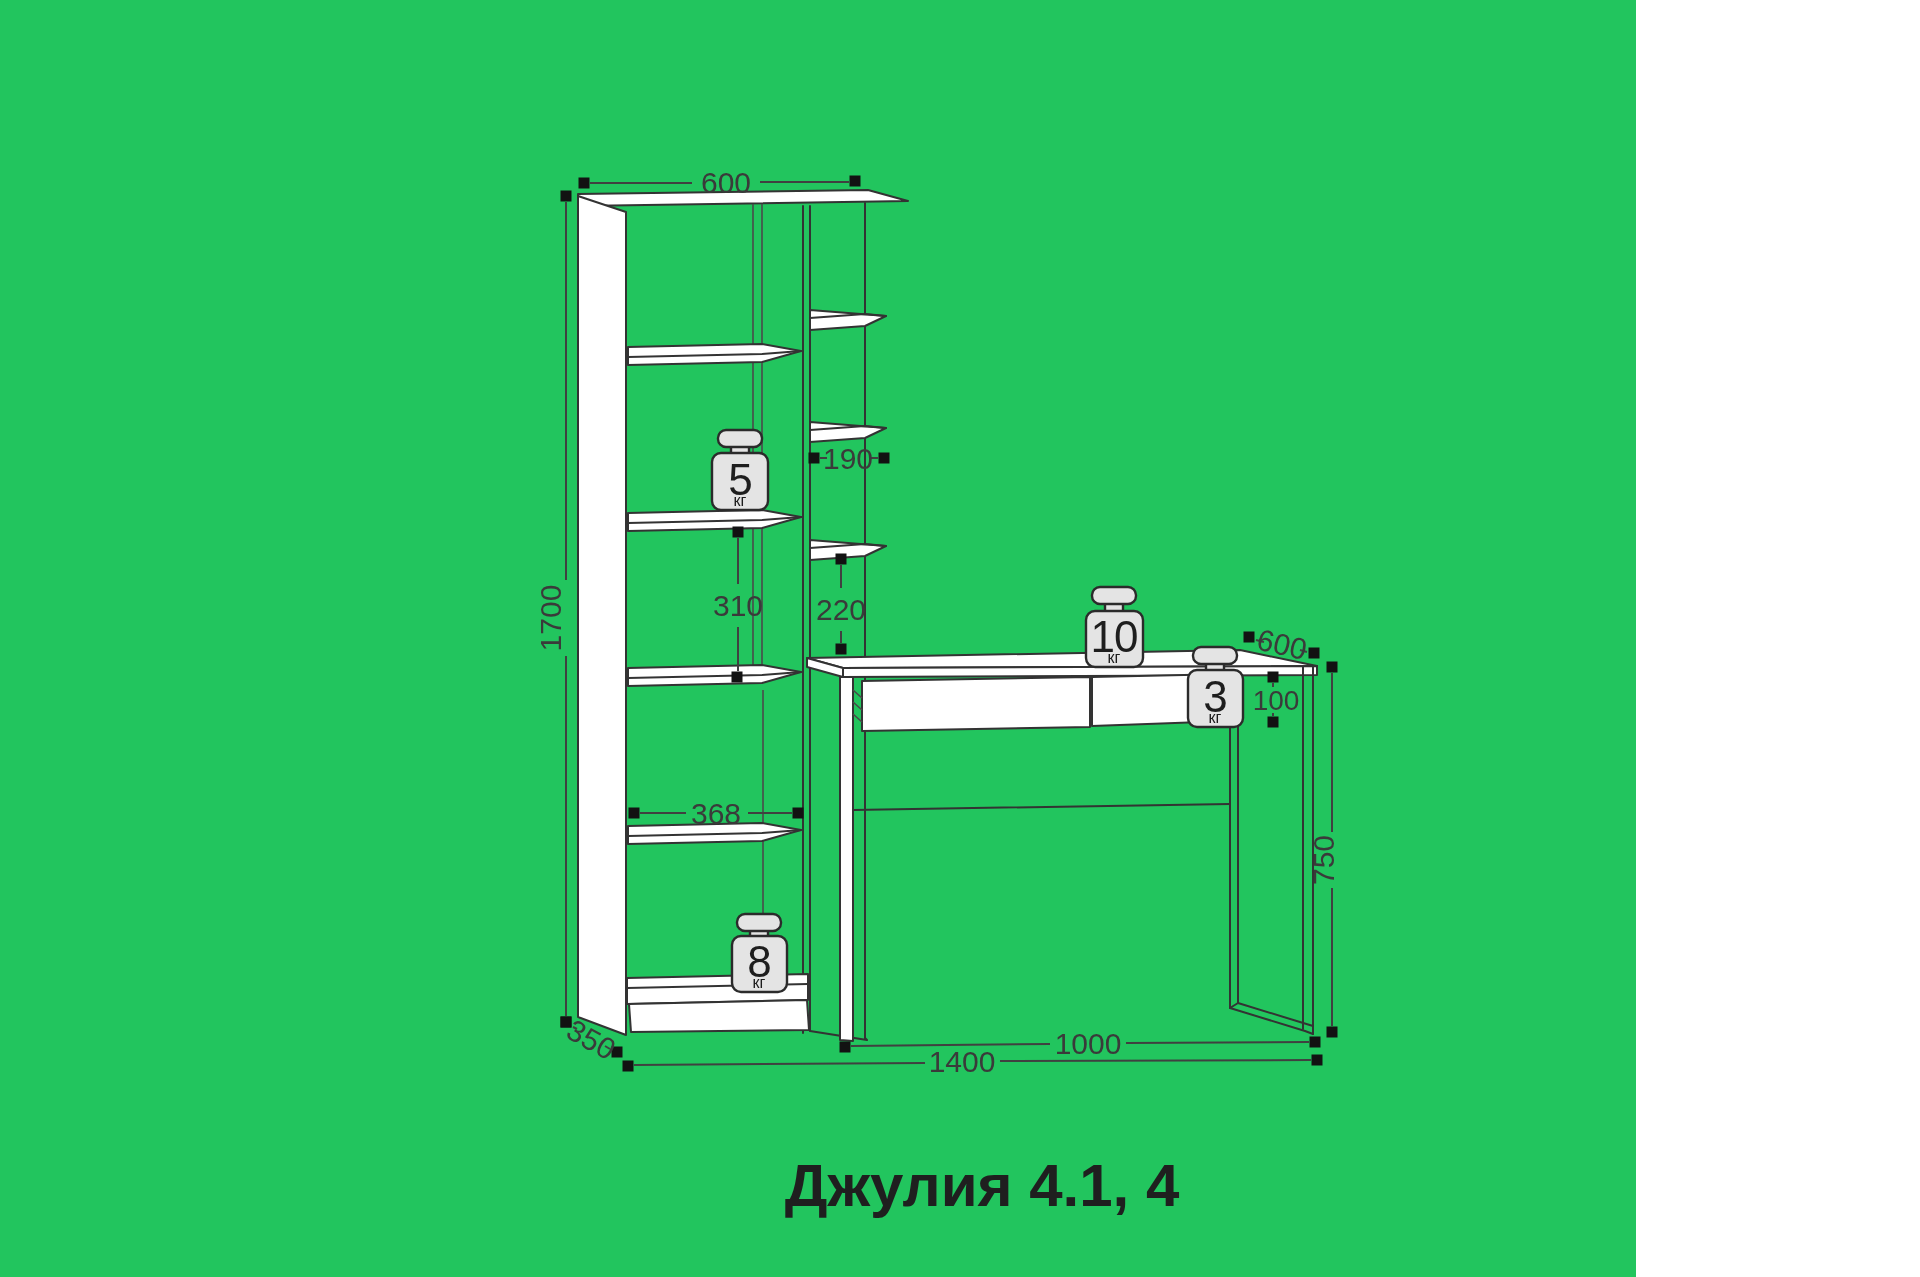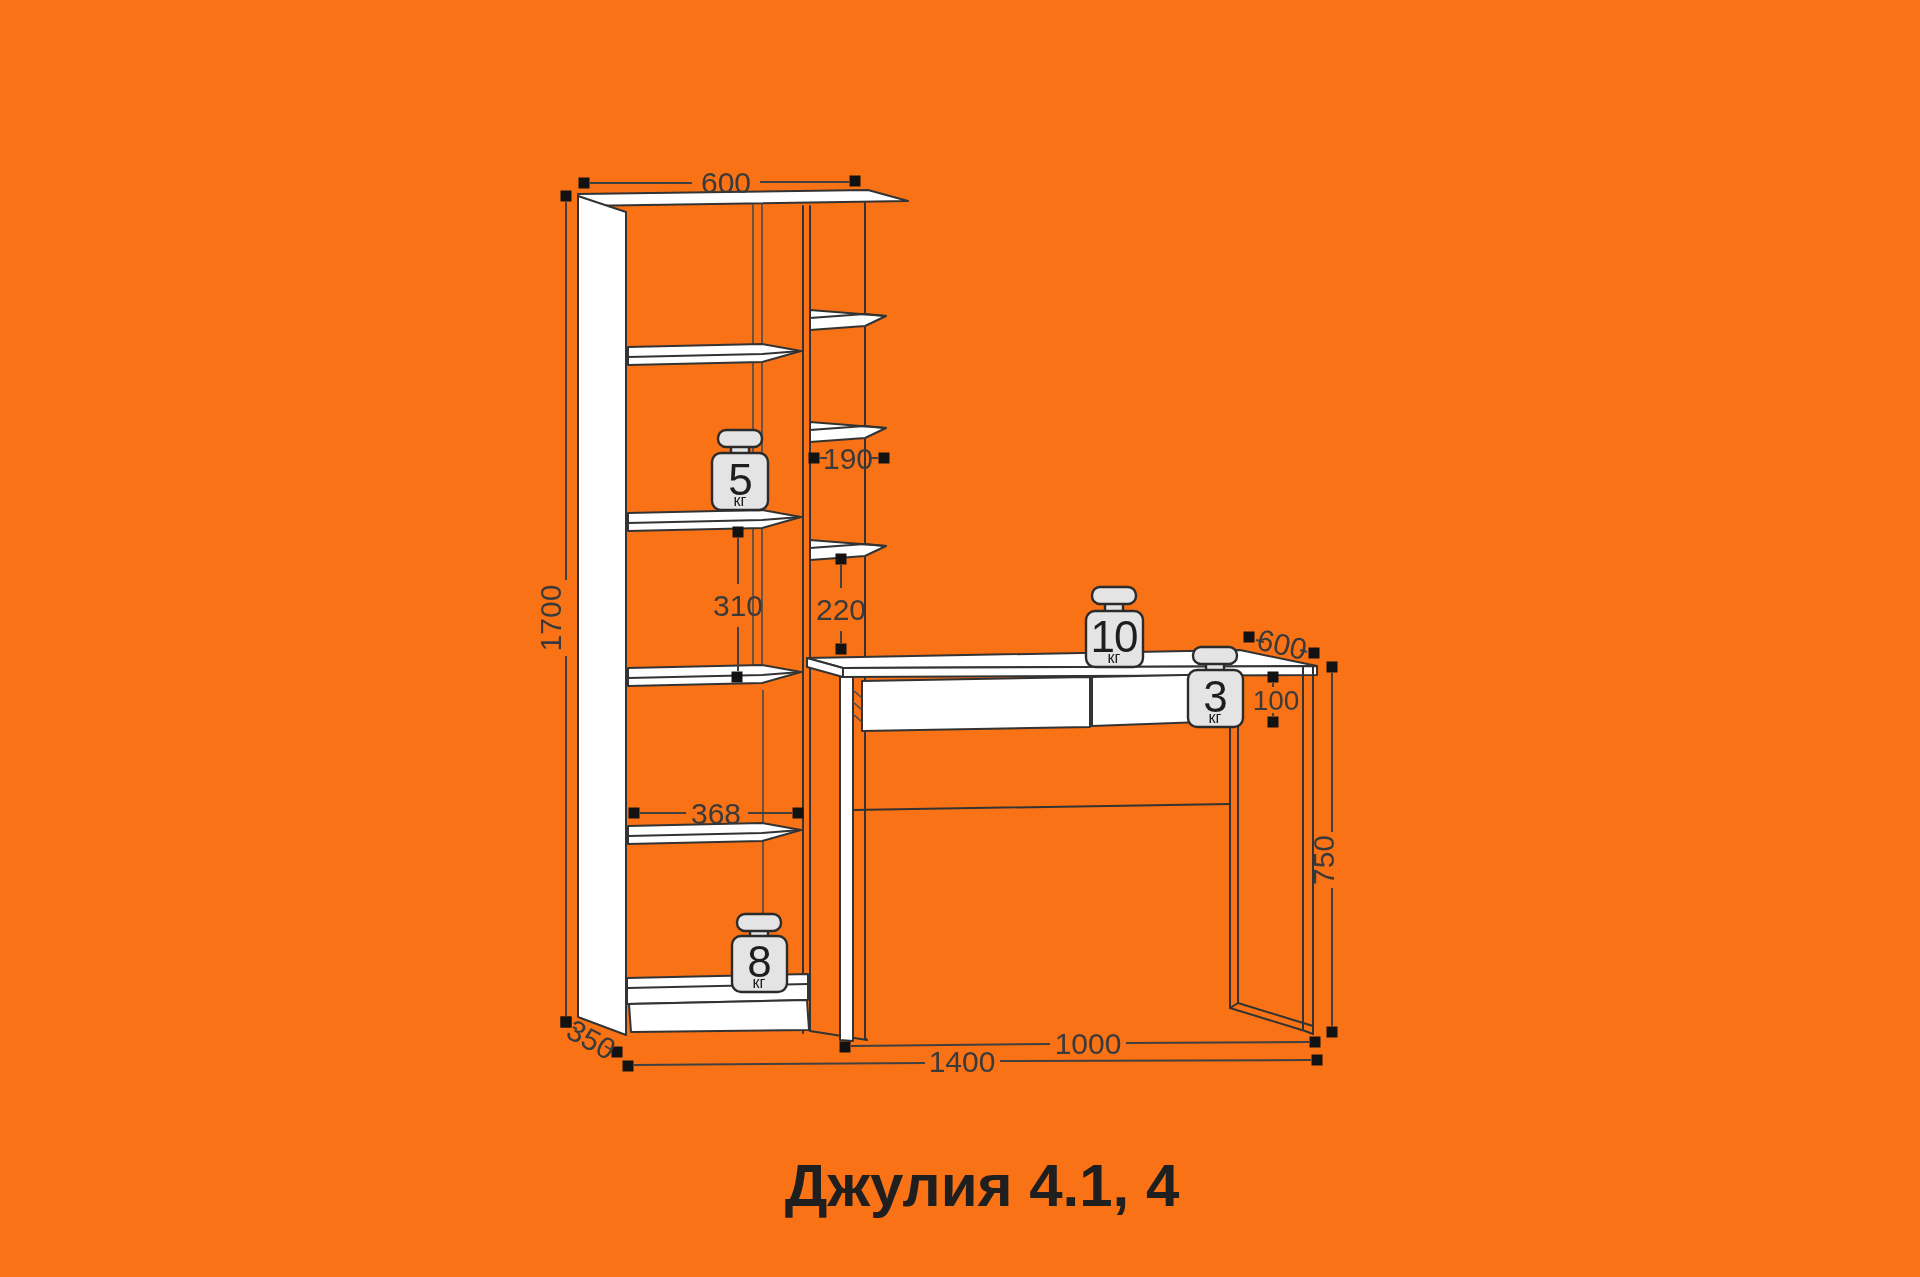--- a/index.html
+++ b/index.html
@@ -1,16 +1,16 @@
 <!DOCTYPE html>
 <html><head>
 <meta charset="utf-8">
 <style>
   html,body{margin:0;padding:0;background:#ffffff;}
-  .stage{position:relative;width:1920px;height:1277px;background:#f97316;overflow:hidden;
+  .stage{position:relative;width:1636px;height:1277px;background:#22c55e;overflow:hidden;
          font-family:"Liberation Sans",sans-serif;}
   svg{position:absolute;left:0;top:0;}
   .ln{fill:none;stroke:#333;stroke-width:2;stroke-linejoin:round;stroke-linecap:round;}
   .fw{fill:#ffffff;stroke:#333;stroke-width:2;stroke-linejoin:round;}
   .thin{fill:none;stroke:#4a4a4a;stroke-width:1.6;}
   .dln{fill:none;stroke:#404040;stroke-width:2;stroke-linecap:butt;}
   .mk{fill:#121212;stroke:none;}
   .dtx{font-family:"Liberation Sans",sans-serif;font-size:30px;fill:#3a3a3a;}
   .dtx-sm{font-family:"Liberation Sans",sans-serif;font-size:28px;fill:#3a3a3a;}
   .wbody{fill:#e4e4e4;stroke:#2b2b2b;stroke-width:2.4;}

